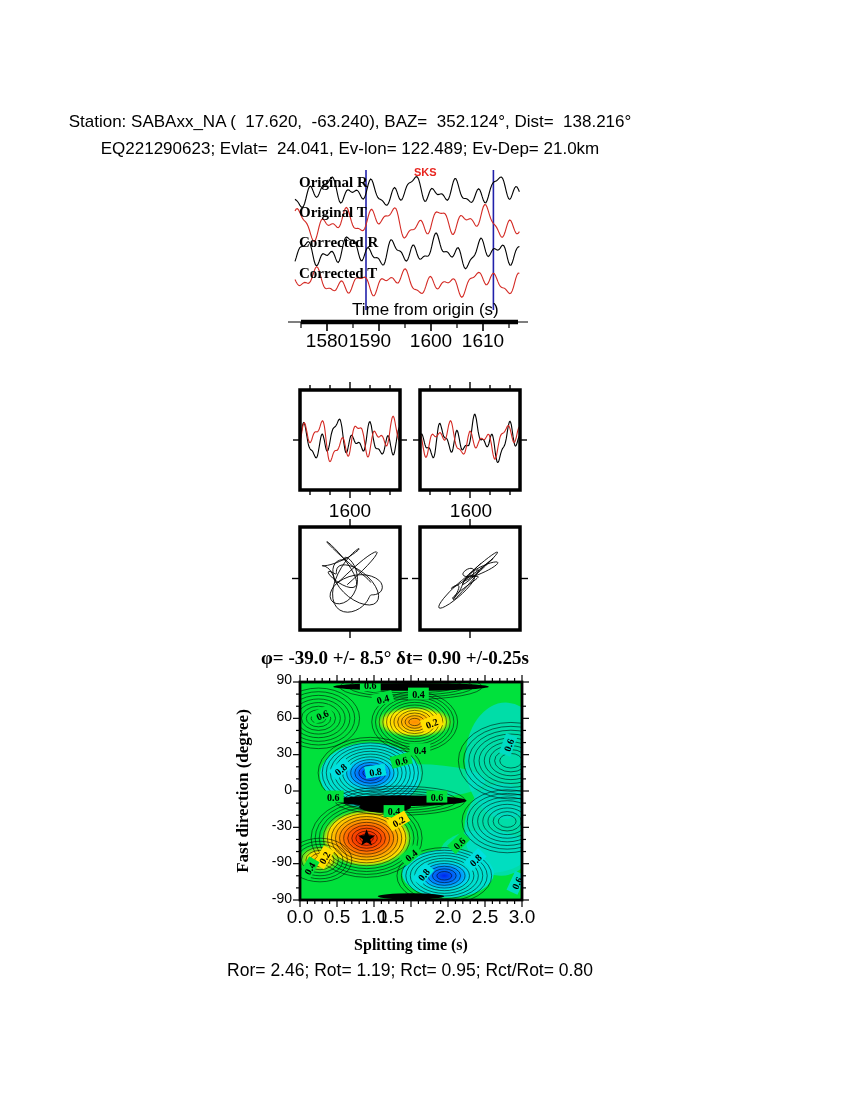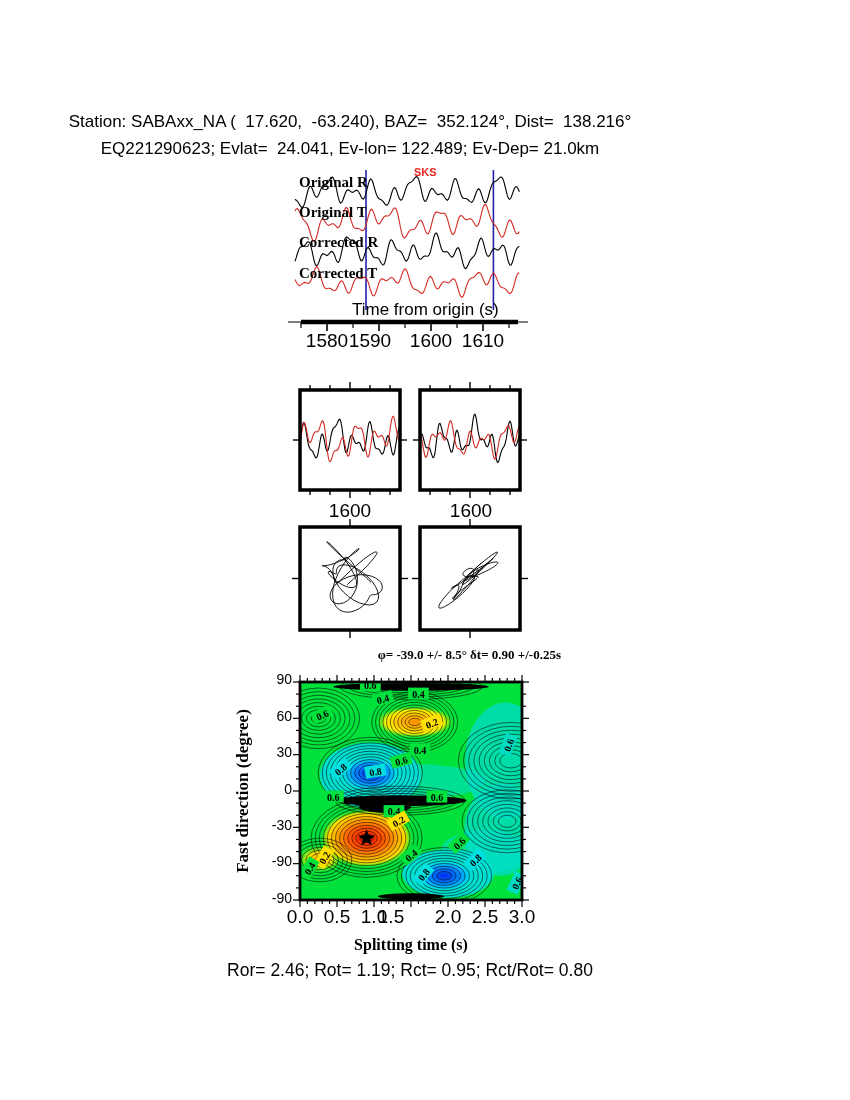--- a/index.html
+++ b/index.html
@@ -107,21 +107,21 @@
       <polyline points="62.2,69.7 67.2,65.2 72.4,60.3 77.6,55.4 82.4,50.5 86.4,46.1 89.5,42.3 91.4,39.4 92.1,37.5 91.4,36.8 89.6,37.2 86.7,38.7 82.9,41.2 78.6,44.4 74.0,48.2 69.4,52.2 65.0,56.2 61.1,59.8 57.8,63.0 55.2,65.4 53.1,67.0 51.7,67.7 50.7,67.5 50.1,66.6 49.5,65.0 48.9,63.0 48.2,60.7 47.1,58.4 45.8,56.2 44.3,54.3 42.5,52.7 40.8,51.7 39.2,51.0 37.9,50.7 37.2,50.7 37.3,50.8 38.1,50.9 39.9,50.7 42.6,50.3 46.0,49.5 50.1,48.2 54.6,46.4 59.2,44.3 63.6,42.0 67.5,39.5 70.7,37.2 73.0,35.3 74.1,34.1 74.0,33.6 72.8,34.1 70.6,35.7 67.5,38.4 63.9,42.2 60.0,47.1 56.3,52.7 52.9,58.9 50.2,65.4 48.3,71.9 47.6,78.1 47.9,83.7 49.3,88.5 51.7,92.4 54.9,95.1 58.6,96.7 62.7,97.2 66.8,96.7 70.8,95.4 74.4,93.5 77.4,91.3 79.9,88.9 81.8,86.6 83.1,84.5 84.0,82.7 84.7,81.4 85.2,80.6 85.7,80.1 86.5,79.9 87.5,79.8 88.8,79.8 90.4,79.5 92.1,79.0 93.9,78.1 95.5,76.8 96.7,75.0 97.3,72.8 97.1,70.3 96.0,67.7 93.8,65.2 90.6,63.0 86.4,61.2 81.5,60.0 75.9,59.7 70.0,60.2 64.1,61.6 58.6,63.9 53.7,66.9 49.7,70.4 46.9,74.3 45.4,78.1 45.1,81.7 46.1,84.8 48.1,87.2 51.1,88.5 54.6,88.8 58.4,87.9 62.2,85.9 65.7,82.9 68.6,79.0 70.8,74.4 72.1,69.5 72.5,64.4 72.1,59.5 71.0,54.9 69.4,50.9 67.4,47.6 65.4,45.2 63.5,43.5 61.8,42.6 60.6,42.3 59.8,42.5 59.5,43.1 59.6,43.8 60.0,44.5 60.5,45.0 61.0,45.4 61.3,45.5 61.2,45.4 60.7,45.1 59.7,44.8 58.2,44.7 56.3,44.8 54.2,45.3 52.1,46.5 50.1,48.3 48.7,50.9 47.9,54.3 48.0,58.3 49.1,62.8 51.3,67.6 54.5,72.6 58.7,77.3 63.5,81.6 68.9,85.2 74.4,87.9 79.7,89.5 84.6,90.0 88.6,89.2 91.5,87.2 93.2,84.2 93.6,80.4 92.6,76.0 90.4,71.3 87.2,66.5 83.1,62.1 78.5,58.0 73.7,54.7 69.0,52.2 64.5,50.6 60.6,49.9 57.4,49.9 54.9,50.6 53.2,51.8 52.1,53.3 51.6,54.9 51.4,56.4 51.4,57.6 51.3,58.5 51.2,58.9 50.7,59.0 50.0,58.7 48.9,58.2 47.6,57.5 46.3,56.9 45.0,56.5 43.9,56.4 43.3,56.8 43.3,57.7 44.0,59.1 45.5,60.9 47.7,63.1 50.6,65.5 54.1,67.9 57.8,70.0 61.5,71.6 65.0,72.5 68.0,72.5 70.2,71.6 71.5,69.7 71.6,66.7 70.7,62.9 68.6,58.3 65.7,53.2 62.1,47.9 58.0,42.7 53.8,37.8 49.8,33.6 46.4,30.2 43.8,27.9 42.2,26.7 41.8,26.8 42.6,27.9 44.6,30.1 47.6,33.1 51.5,36.8 55.9,40.9 60.7,45.1 65.5,49.3 70.2,53.2 74.3,56.7 77.9,59.8 80.9,62.3 83.1,64.4 84.7,66.0 85.8,67.5 " fill="none" stroke="#000" stroke-width="0.9" clip-path="url(#hclip0)"></polyline>
       <rect x="15" y="12" width="100" height="103" fill="none" stroke="#000" stroke-width="3.5"></rect>
       <line x1="185" y1="4" x2="185" y2="12" stroke="#000" stroke-width="1.4"></line>
       <line x1="185" y1="115" x2="185" y2="123" stroke="#000" stroke-width="1.4"></line>
       <line x1="127" y1="63.5" x2="135" y2="63.5" stroke="#000" stroke-width="1.4"></line>
       <line x1="235" y1="63.5" x2="243" y2="63.5" stroke="#000" stroke-width="1.4"></line>
       <polyline points="190.8,55.4 192.6,54.8 193.5,55.1 193.3,56.4 192.1,58.5 190.1,61.4 187.3,65.0 184.0,68.9 180.5,72.9 177.1,76.6 174.0,79.9 171.5,82.4 169.6,84.1 168.6,84.9 168.3,84.8 168.7,83.8 169.6,82.2 170.8,80.1 172.0,77.7 173.0,75.4 173.7,73.4 174.0,71.8 173.6,70.7 172.8,70.2 171.6,70.2 170.1,70.7 168.6,71.5 167.3,72.3 166.5,73.0 166.4,73.3 167.2,73.1 168.9,72.2 171.6,70.6 175.3,68.3 179.6,65.4 184.4,61.9 189.5,58.2 194.4,54.5 198.9,51.0 202.7,47.9 205.6,45.6 207.4,44.0 208.1,43.4 207.7,43.6 206.3,44.8 204.2,46.6 201.5,48.9 198.6,51.5 195.7,54.2 193.1,56.7 190.8,58.9 189.1,60.5 188.1,61.5 187.5,61.8 187.5,61.5 187.8,60.7 188.2,59.5 188.7,58.1 188.9,56.6 188.8,55.3 188.3,54.2 187.3,53.6 186.0,53.3 184.4,53.5 182.6,54.1 180.9,55.1 179.4,56.3 178.4,57.6 177.9,58.8 178.1,59.9 178.9,60.8 180.3,61.4 182.2,61.7 184.5,61.8 186.9,61.7 189.2,61.6 191.1,61.4 192.5,61.5 193.2,61.7 193.0,62.4 192.0,63.4 190.3,64.8 187.8,66.6 184.9,68.8 181.7,71.1 178.4,73.6 175.2,76.0 172.5,78.2 170.2,80.2 168.6,81.7 167.7,82.8 167.5,83.4 167.8,83.5 168.6,83.0 169.7,82.1 171.0,80.9 172.3,79.3 173.7,77.5 174.8,75.5 175.9,73.4 176.8,71.3 177.7,69.1 178.7,66.9 179.9,64.8 181.4,62.6 183.2,60.4 185.5,58.2 188.3,56.1 191.5,54.1 195.0,52.2 198.6,50.5 202.2,49.0 205.6,47.9 208.5,47.2 210.8,46.9 212.3,47.0 212.8,47.6 212.5,48.6 211.3,49.9 209.2,51.5 206.6,53.2 203.5,54.9 200.2,56.6 196.9,58.1 193.9,59.4 191.3,60.4 189.1,61.1 187.6,61.6 186.6,61.8 186.1,61.8 185.9,61.8 186.0,61.8 186.2,61.8 186.2,61.9 186.1,62.2 185.7,62.7 185.0,63.3 184.0,64.0 182.8,64.6 181.6,65.2 180.4,65.6 179.5,65.8 178.9,65.6 178.8,65.2 179.3,64.4 180.2,63.5 181.6,62.5 183.4,61.5 185.2,60.7 187.0,60.3 188.5,60.4 189.4,61.1 189.6,62.5 189.0,64.6 187.4,67.4 184.8,70.7 181.5,74.4 177.5,78.4 173.2,82.2 168.7,85.8 164.4,88.9 160.5,91.2 157.4,92.7 155.1,93.2 153.9,92.7 153.8,91.4 154.6,89.2 156.3,86.5 158.7,83.3 161.6,80.0 164.6,76.7 167.7,73.6 170.5,70.9 173.0,68.7 175.0,66.9 176.5,65.6 177.8,64.6 178.7,63.8 179.6,63.1 180.6,62.2 181.9,61.0 183.6,59.4 185.9,57.3 188.7,54.8 192.0,51.9 195.7,48.8 199.6,45.6 203.4,42.6 206.8,40.1 209.7,38.2 211.6,37.2 212.5,37.2 212.2,38.2 210.7,40.2 208.1,43.2 204.6,46.8 200.4,51.0 195.8,55.3 191.1,59.5 186.7,63.2 183.0,66.2 180.1,68.3 178.3,69.4 177.5,69.3 177.9,68.2 179.3,66.2 181.4,63.6 184.1,60.5 187.0,57.3 189.8,54.3 192.3,51.7 194.3,49.7 195.6,48.6 196.1,48.2 " fill="none" stroke="#000" stroke-width="0.9" clip-path="url(#hclip1)"></polyline>
       <rect x="135" y="12" width="100" height="103" fill="none" stroke="#000" stroke-width="3.5"></rect>
     </svg>
 
-  <div class="abs serifbold" style="left:261px;top:647px;width:300px;text-align:right;font-size:13px;">φ= -39.0 +/- 8.5° δt= 0.90 +/-0.25s</div>
+  <div class="abs serifbold" style="left:261px;top:647px;width:300px;text-align:left;font-size:19px;">φ= -39.0 +/- 8.5° δt= 0.90 +/-0.25s</div>
 
   <div class="abs serifbold" style="left:243px;top:791px;transform:translate(-50%,-50%) rotate(-90deg);white-space:nowrap;font-size:17px;">Fast direction (degree)</div>
 
   <svg id="contour-svg" style="left:290px;top:672px;" width="242" height="238" viewBox="0 0 242 238">
       <defs>
         <radialGradient id="gradBlue">
           <stop offset="0%" stop-color="#0026ee" stop-opacity="1"></stop>
           <stop offset="55%" stop-color="#0091ff" stop-opacity="1"></stop>
           <stop offset="80%" stop-color="#00d5f0" stop-opacity="1"></stop>
           <stop offset="100%" stop-color="#00e0c8" stop-opacity="0"></stop>

